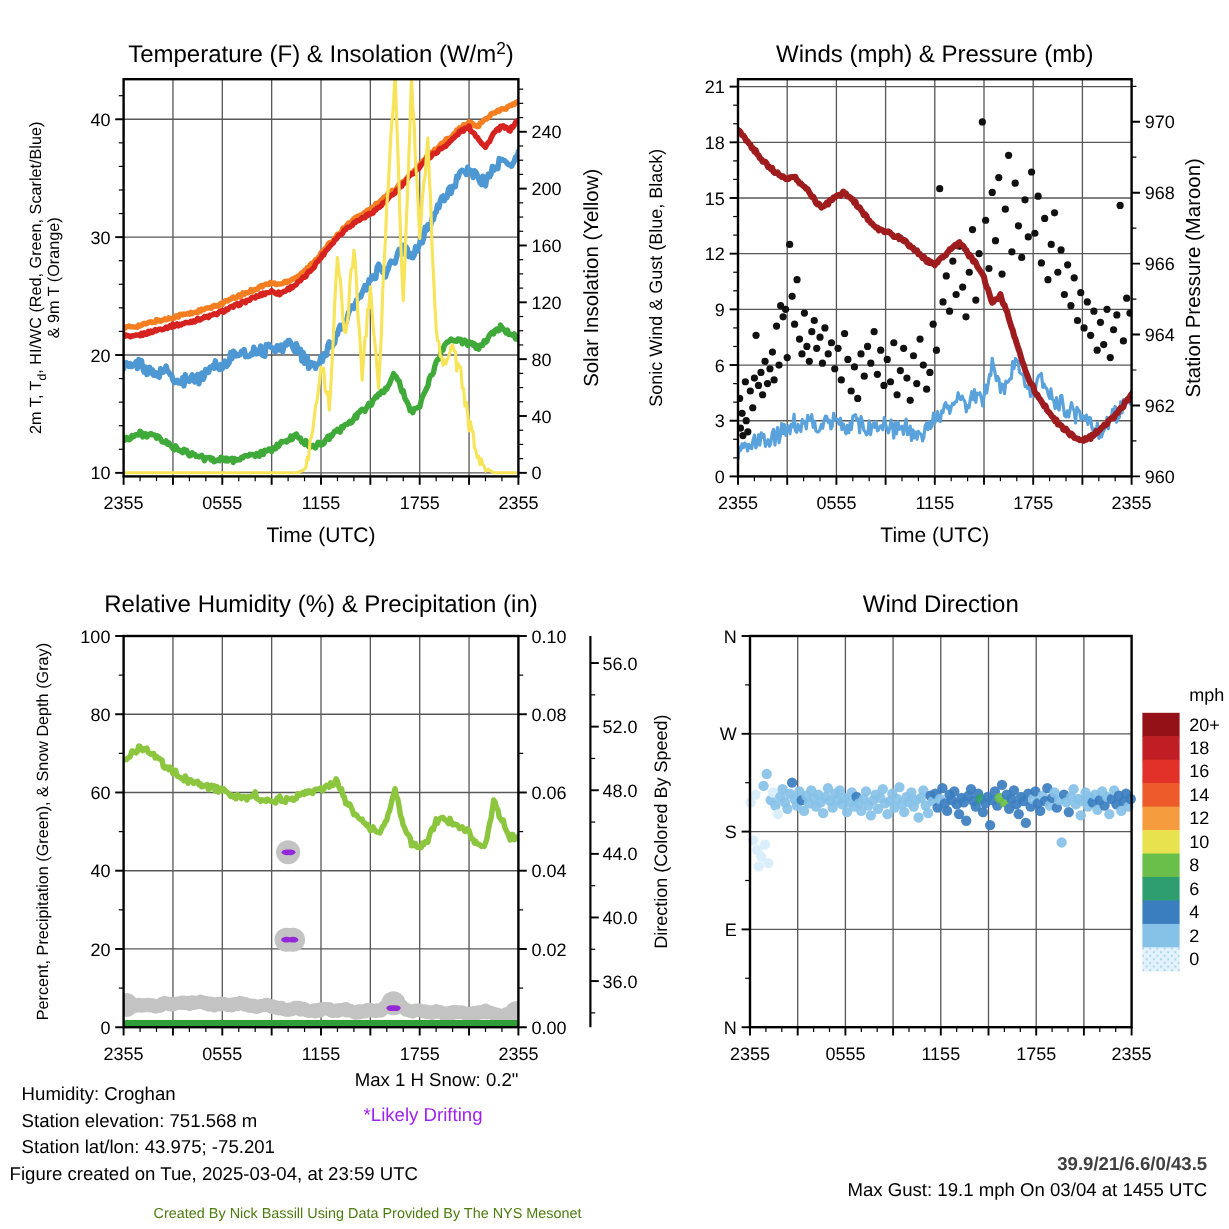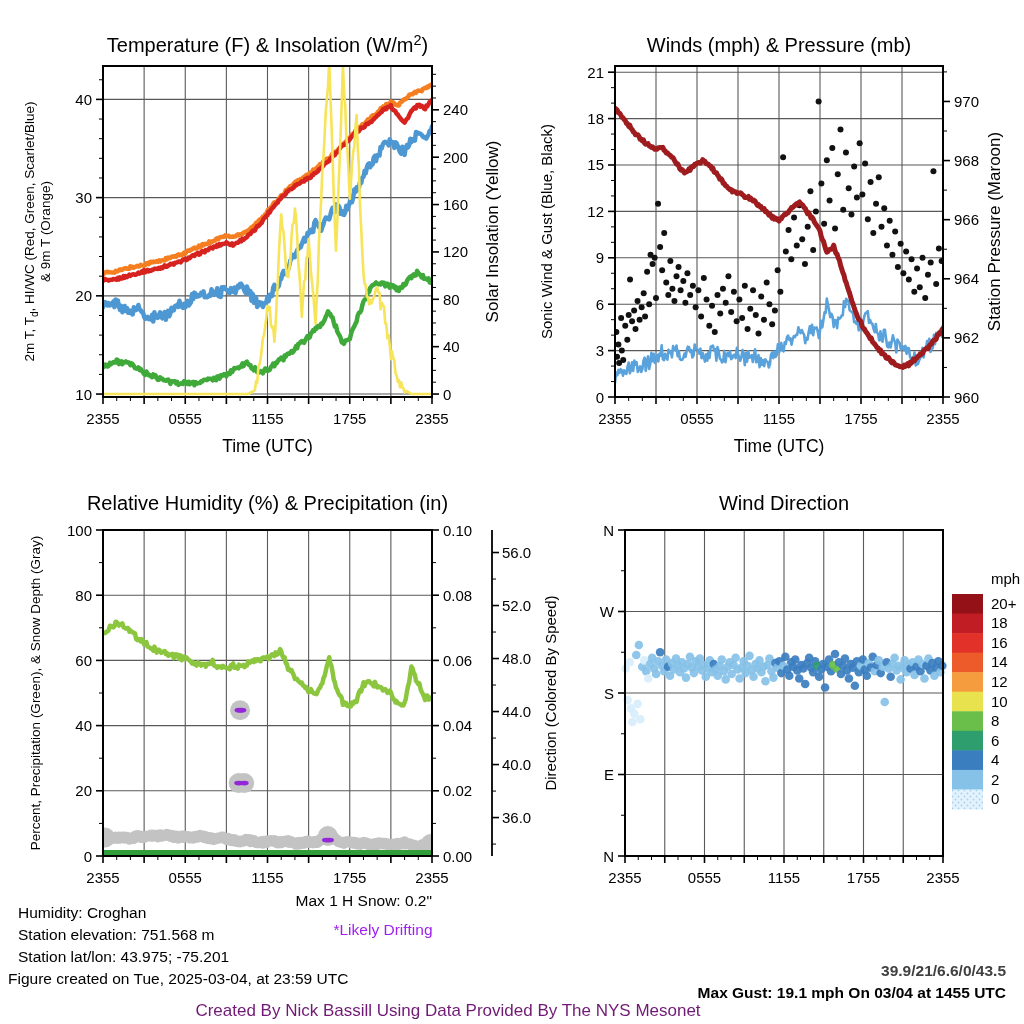--- a/index.html
+++ b/index.html
@@ -1,21 +1,21 @@
 <!DOCTYPE html>
 <html><head>
 <meta charset="utf-8">
 <style>
   html,body{margin:0;padding:0;background:#fff;}
   .page{position:relative;width:1024px;height:1024px;background:#fff;overflow:hidden;
         font-family:"Liberation Sans",sans-serif;}
   #canvas{position:absolute;left:0;top:0;}
   .ft{position:absolute;font-size:15.5px;color:#000;white-space:pre;line-height:20px;}
   .ft.right{text-align:right;}
-  .ft.center{text-align:center;}
+  .ft.center{text-align:left;}
   .ft.bold{font-weight:bold;}
 </style>
 </head>
 <body>
 
 <div class="page">
   <svg id="canvas" width="1024" height="1024" viewBox="0 0 1024 1024">
       <defs>
         <pattern id="pat0" width="6" height="6" patternUnits="userSpaceOnUse">
           <rect x="0" y="0" width="6" height="6" fill="#e3f2fc"></rect>
@@ -751,16 +751,16 @@
 
   <div class="ft" style="left:18px;top:903px;">Humidity: Croghan</div>
   <div class="ft" style="left:18px;top:925px;">Station elevation: 751.568 m</div>
   <div class="ft" style="left:18px;top:947px;">Station lat/lon: 43.975; -75.201</div>
   <div class="ft" style="left:8px;top:969px;text-align:center;">Figure created on Tue, 2025-03-04, at 23:59 UTC</div>
 
   <div class="ft right" style="left:200px;width:232px;top:891px;">Max 1 H Snow: 0.2"</div>
   <div class="ft center" style="left: 303px; width: 160px; top: 920px; color: rgb(160, 32, 240);">*Likely Drifting</div>
 
   <div class="ft right bold" style="left: 600px; width: 406px; top: 961px; color: #404040;">39.9/21/6.6/0/43.5</div>
-  <div class="ft right" style="left:600px;width:406px;top:983px;font-weight:bold;">Max Gust: 19.1 mph On 03/04 at 1455 UTC</div>
+  <div class="ft right" style="left:600px;width:406px;top:983px;">Max Gust: 19.1 mph On 03/04 at 1455 UTC</div>
 
-  <div class="ft center" style="left: 128px; width: 640px; top: 1001px; font-size: 17px; color: #701a75;">Created By Nick Bassill Using Data Provided By The NYS Mesonet</div>
+  <div class="ft center" style="left: 128px; width: 640px; top: 1001px; font-size: 12px; color: #4d7c0f;">Created By Nick Bassill Using Data Provided By The NYS Mesonet</div>
 </div>
 
 </body></html>

